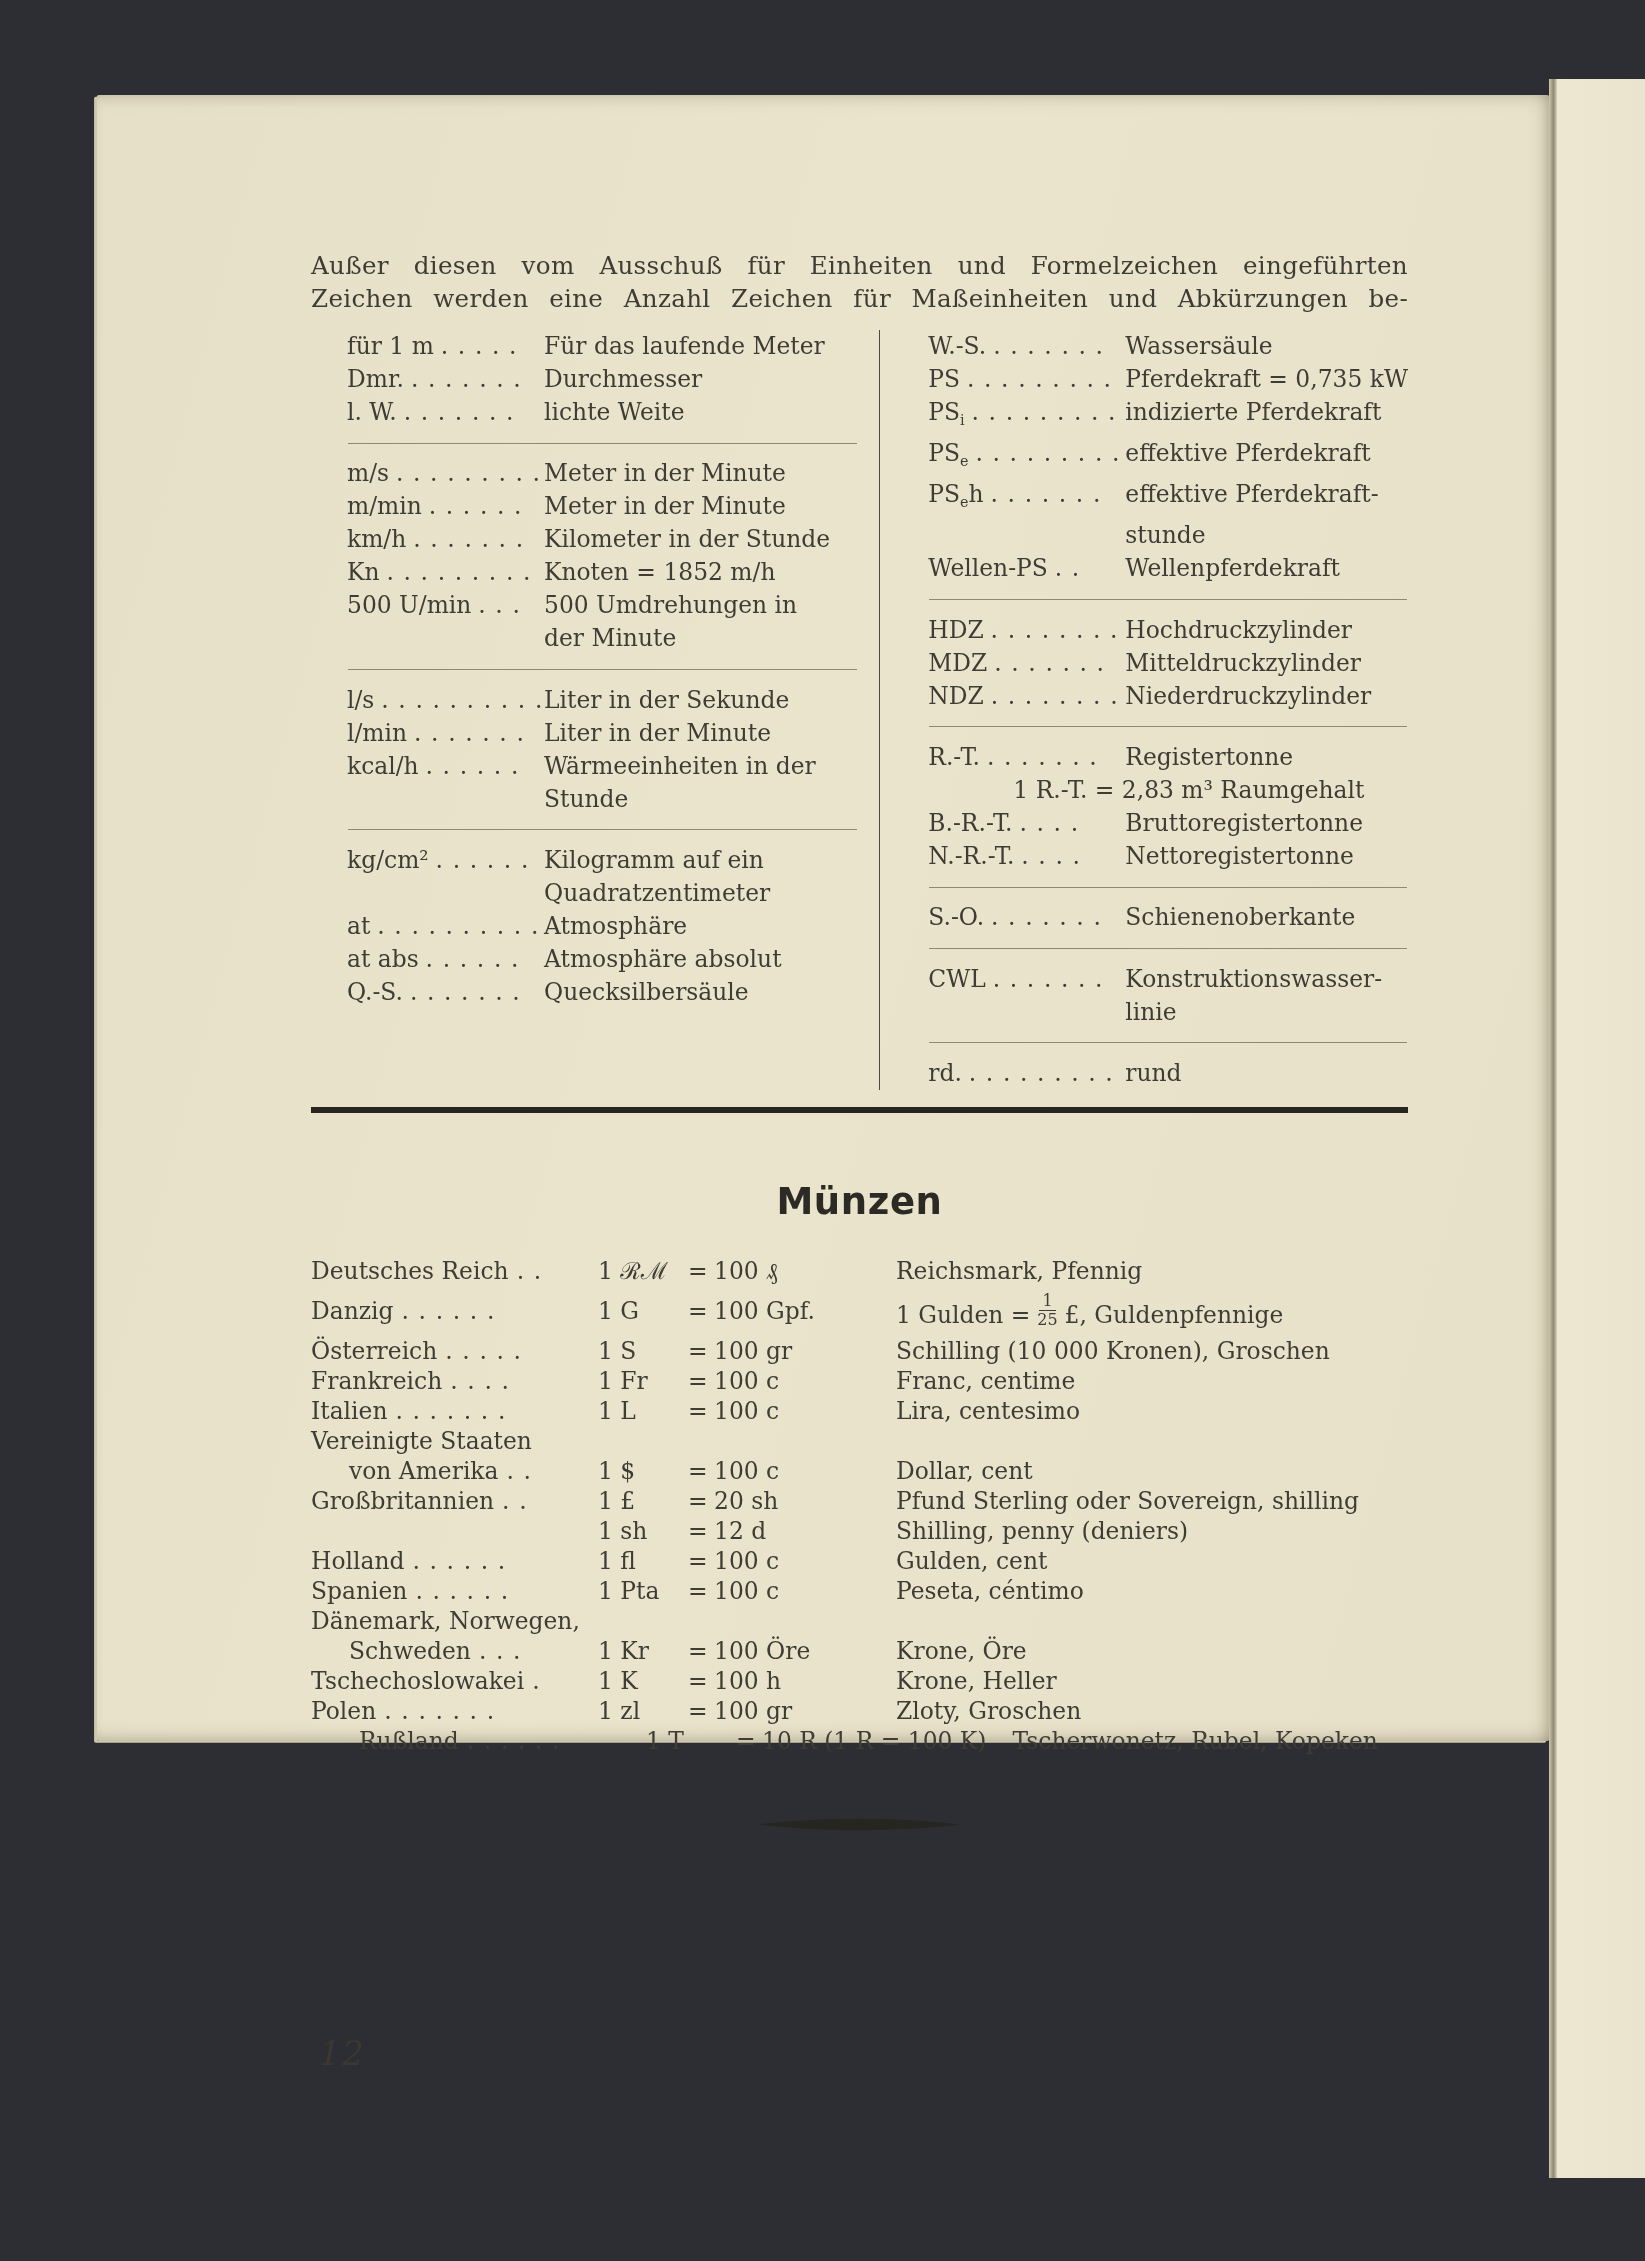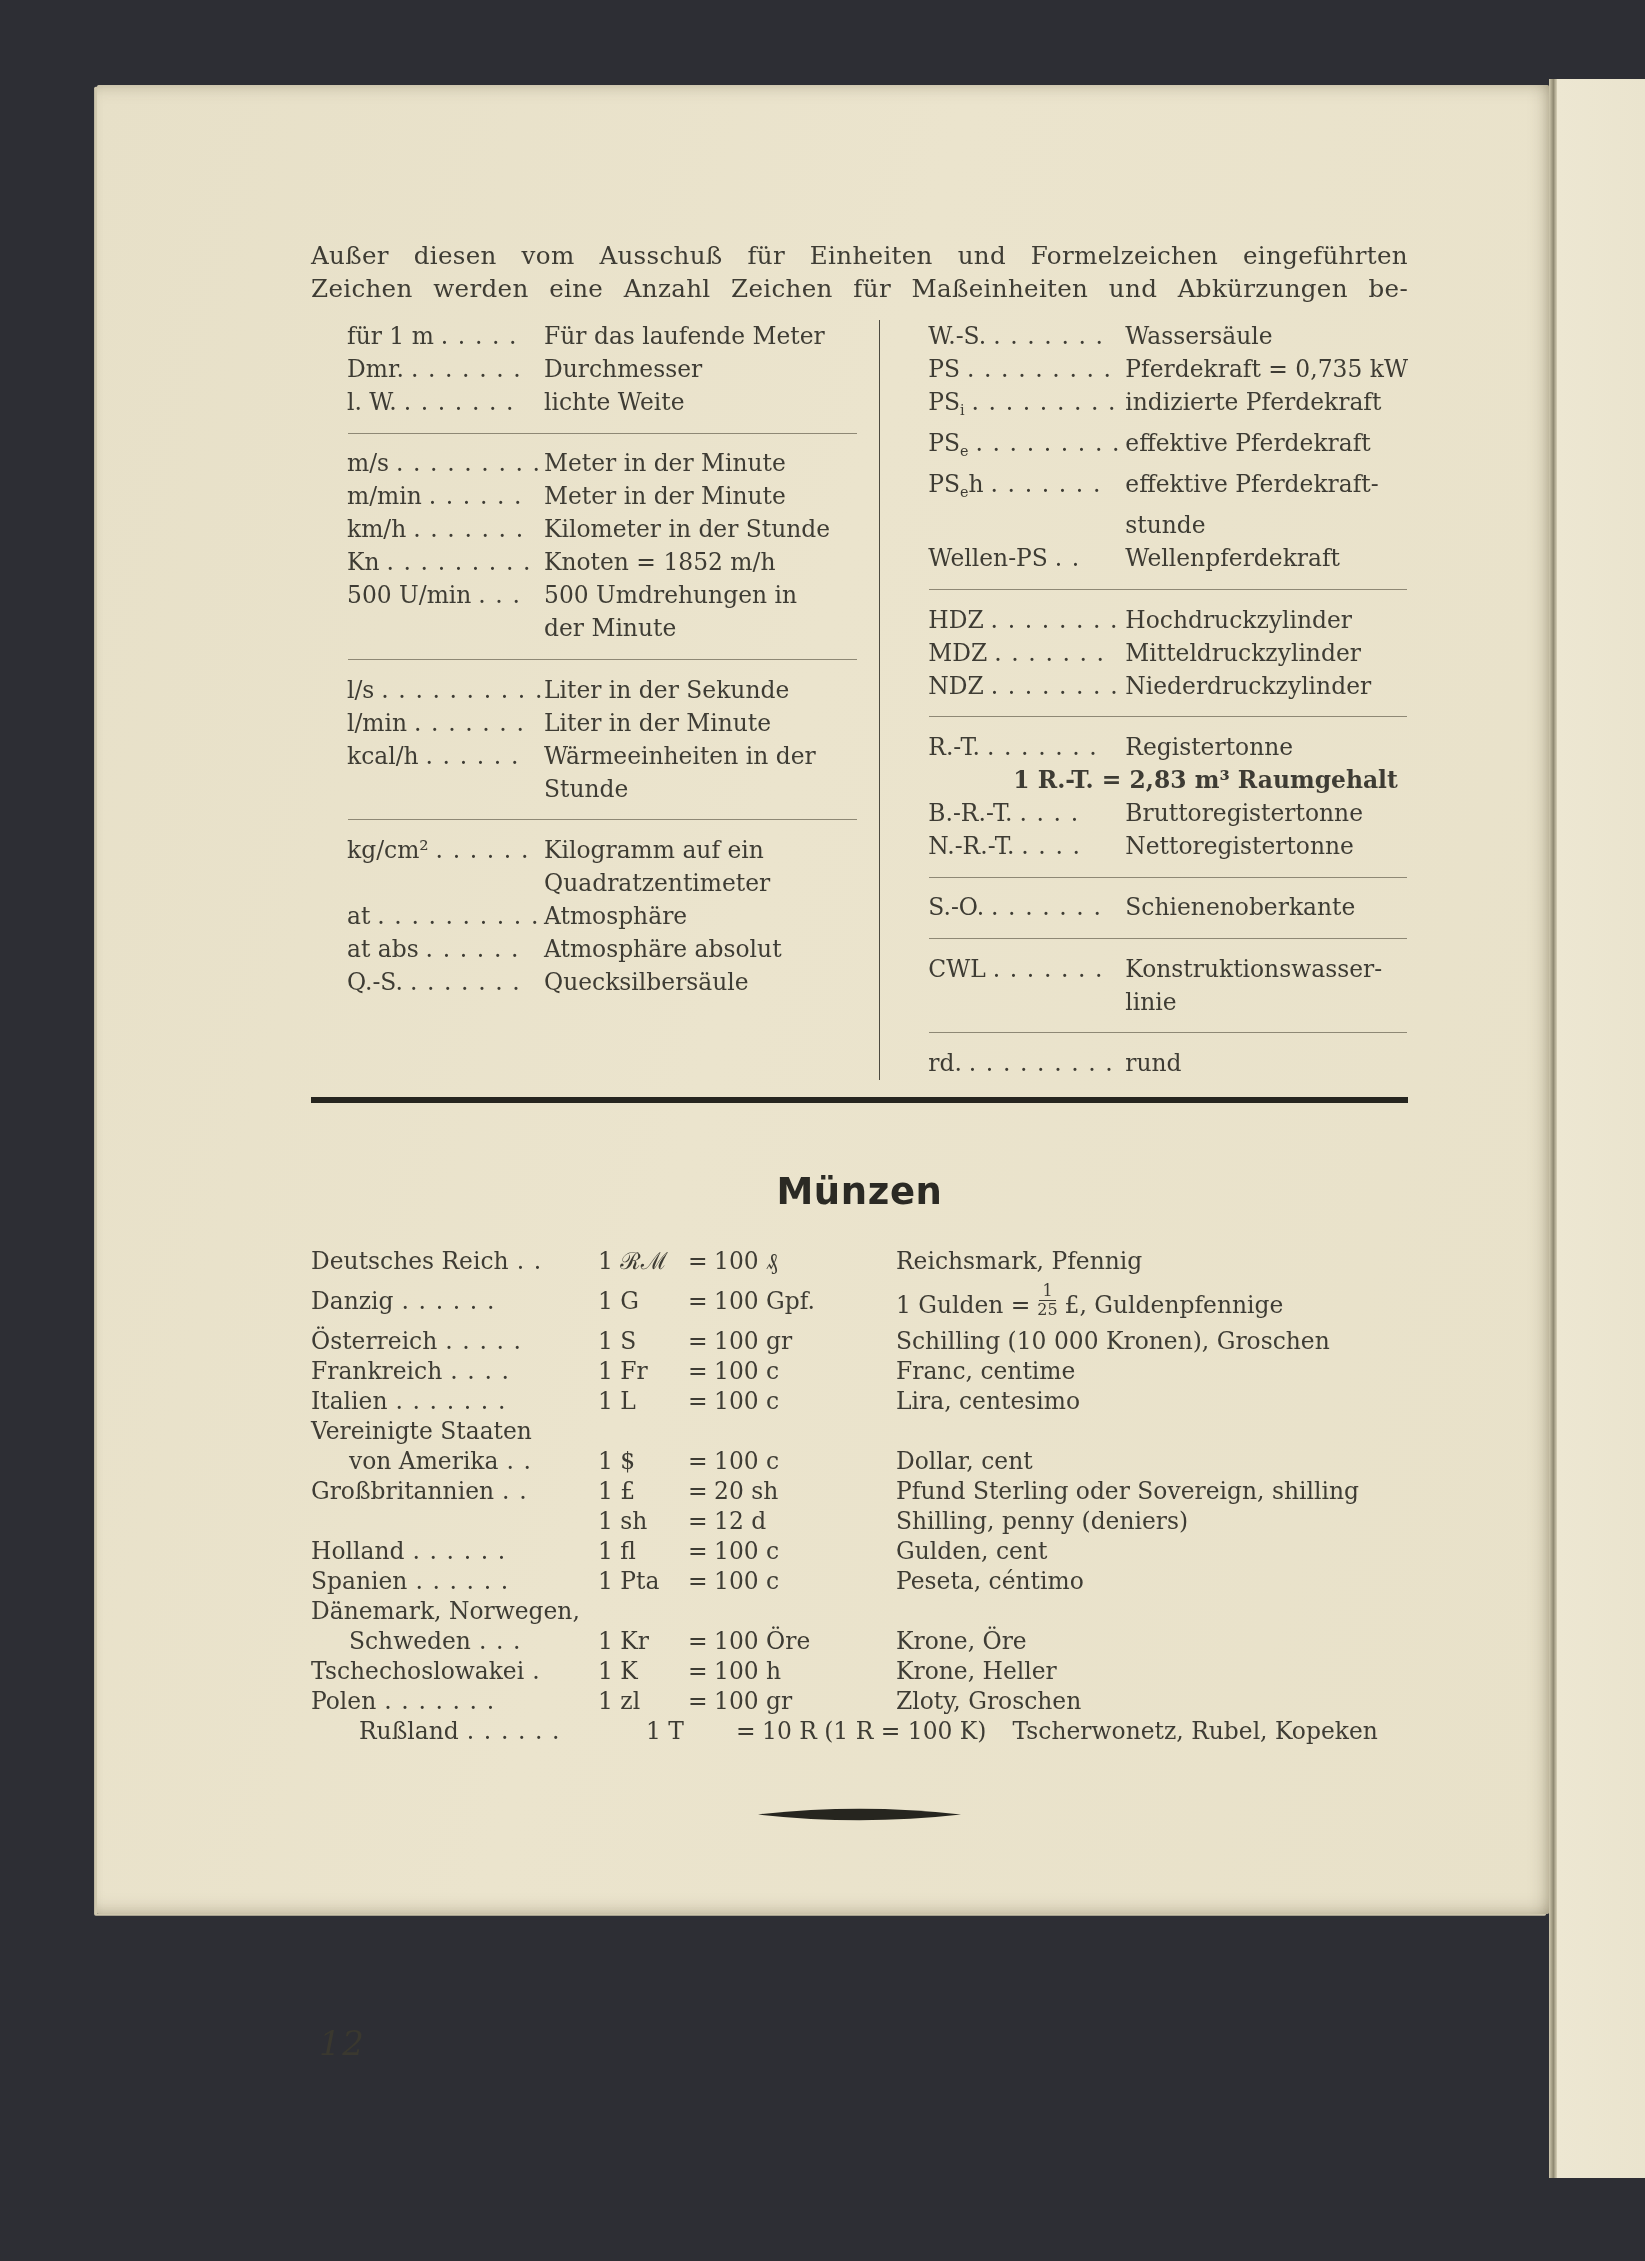--- a/index.html
+++ b/index.html
@@ -11,21 +11,21 @@
     --rule-thick:#26251f;
   }
   html,body{margin:0;padding:0;}
   body{
     width:1645px;height:2261px;position:relative;overflow:hidden;
     background:var(--backdrop);
     font-family:"DejaVu Serif","Liberation Serif",serif;
     color:var(--ink);
   }
   .sheet{
-    position:absolute;left:97px;top:85px;width:1452px;height:1829px;
+    position:absolute;left:97px;top:95px;width:1452px;height:1646px;
     background:linear-gradient(105deg,#e7e0c8,#ebe4cd 45%,#e8e1c9);
     border-radius:1.7px;
     box-shadow:-2.9px 1.7px 0 #cfc8ae, inset -12.6px 0 19.4px -13.7px rgba(90,80,55,.55),
                inset 0 12.6px 19.4px -15px rgba(90,80,55,.35),
                inset 0 -15px 20.6px -16px rgba(90,80,55,.4);
   }
   .crease{
     position:absolute;left:1549px;top:79px;width:8px;height:2099px;
     background:linear-gradient(90deg,#cfc8ae,#8f8972 55%,#d8d1b8);
   }
@@ -46,21 +46,21 @@
   .abbr-col.left{width:539px;padding-right:20.6px;box-sizing:border-box;margin-left:36px;}
   .vdivider{width:1.7px;background:#4c4a40;}
   .abbr-col.right{flex:1;padding-left:48px;}
   .arow{display:grid;grid-template-columns:197px 1fr;}
   .acell{display:flex;overflow:hidden;}
   .asym{white-space:nowrap;}
   .sub{font-size:14.3px;vertical-align:-5.1px;}
   .adots{white-space:nowrap;overflow:hidden;padding-left:6.9px;letter-spacing:1.1px;}
   .adesc{white-space:nowrap;}
   .acont{grid-column:2;white-space:nowrap;}
-  .anote{grid-column:1 / -1;padding-left:85px;white-space:nowrap;font-weight:bold;}
+  .anote{grid-column:1 / -1;padding-left:85px;white-space:nowrap;}
   hr.hairline{border:0;border-top:1.1px solid var(--rule-thin);margin:13.7px 1.1px;}
 
   .thick-rule{height:5.7px;background:var(--rule-thick);margin-top:17px;}
 
   
   .muenzen-title{
     font-family:"DejaVu Sans","Liberation Sans",sans-serif;
     font-weight:bold;font-size:37px;color:#2b2a24;text-align:center;
     margin:67px 0 33px;letter-spacing:0.6px;
   }

